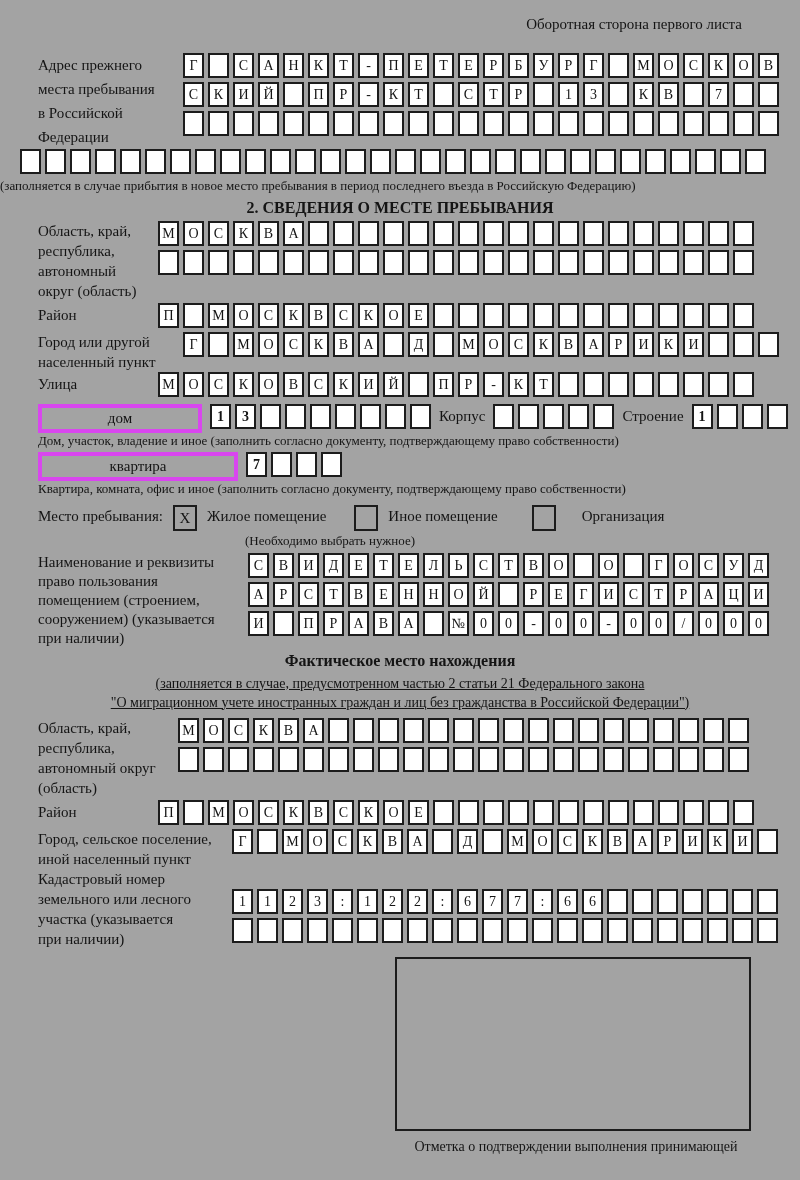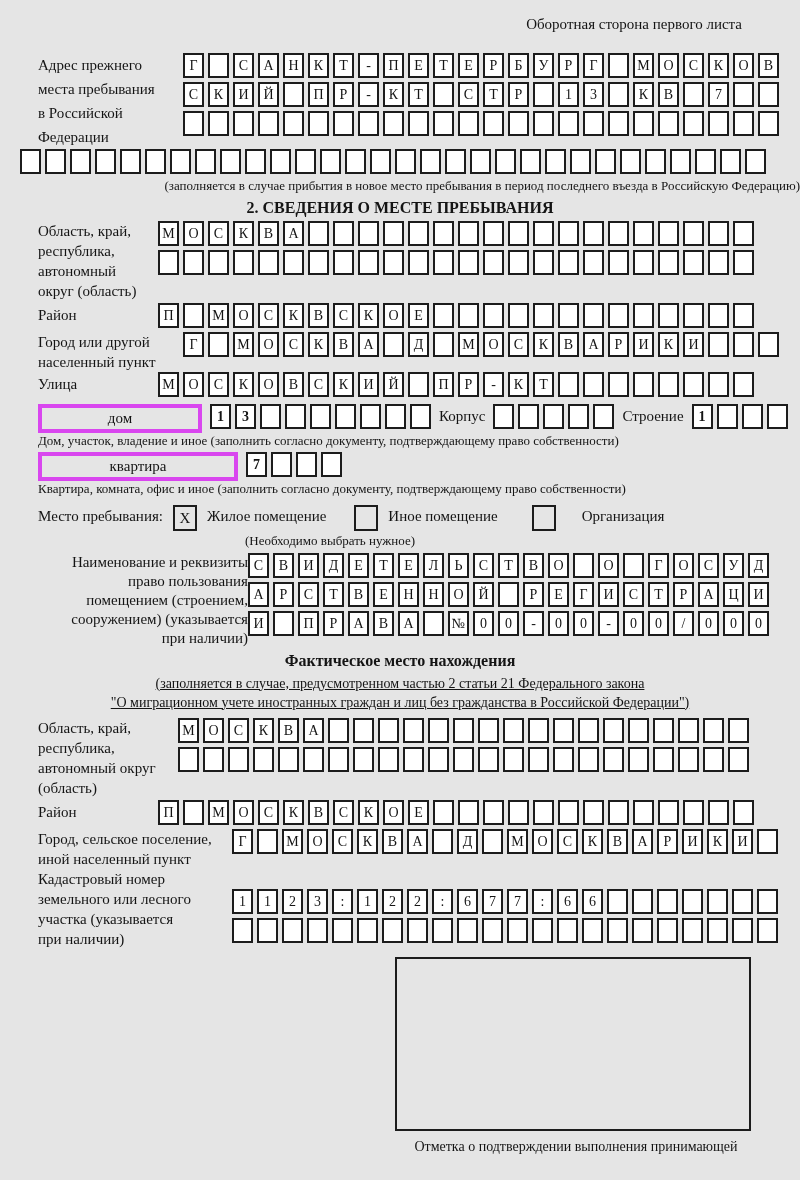--- a/index.html
+++ b/index.html
@@ -1,36 +1,36 @@
 <!DOCTYPE html>
 <html><head>
 <meta charset="utf-8">
 <style>
   html,body{margin:0;padding:0;background:#fff;}
-  .page{width:800px;height:1180px;background:#e5e5e5;color:#141414;overflow:hidden;
+  .page{width:800px;height:1180px;background:#a3a3a3;color:#141414;overflow:hidden;
         font-family:"Liberation Serif","DejaVu Serif",serif;position:relative;}
   .hdr{padding:16px 58px 0 0;text-align:right;font-size:15px;}
   .pad{padding-left:38px;padding-right:0;}
   
   .boxrow{height:25px;margin-bottom:4px;white-space:nowrap;}
   .cell{display:inline-block;width:17px;height:21px;border:2px solid #1c1c1c;margin-right:4px;
         text-align:center;font-size:14px;line-height:21px;vertical-align:top;background:#fff;}
   .inline{display:inline-block;vertical-align:top;font-weight:bold;}
   
   .flexb{display:flex;align-items:flex-start;}
   .lcol{font-size:15px;flex-shrink:0;line-height:24px;}
   .lh20{line-height:20px;}
-  .lh19{line-height:19px;text-align:right;}
+  .lh19{line-height:19px;}
   .w145{width:145px;}
   .w120{width:120px;}
   .w140{width:140px;}
   .w194{width:194px;}
   .w210{width:210px;}
   .caption{font-size:13px;line-height:16px;}
-  .center{text-align:right;font-family:Liberation Serif, serif;}
+  .center{text-align:left;font-family:Liberation Serif, serif;}
   .sectitle{font-size:16px;font-weight:bold;text-align:center;margin:5px 0 4px 0;}
   .note-c{font-size:14px;line-height:19px;text-align:center;text-decoration:underline;}
   
   .label-box{display:inline-block;height:21px;border:4px solid #d946ef;text-align:center;
              font-size:15px;line-height:21px;vertical-align:top;margin-right:8px;}
   .wb-dom{width:156px;}
   .wb-kv{width:192px;}
   .midlabel{display:inline-block;font-size:15px;line-height:25px;vertical-align:top;margin:0 8px 0 4px;}
   .mrow{height:29px;white-space:nowrap;margin-top:3px;}
   

